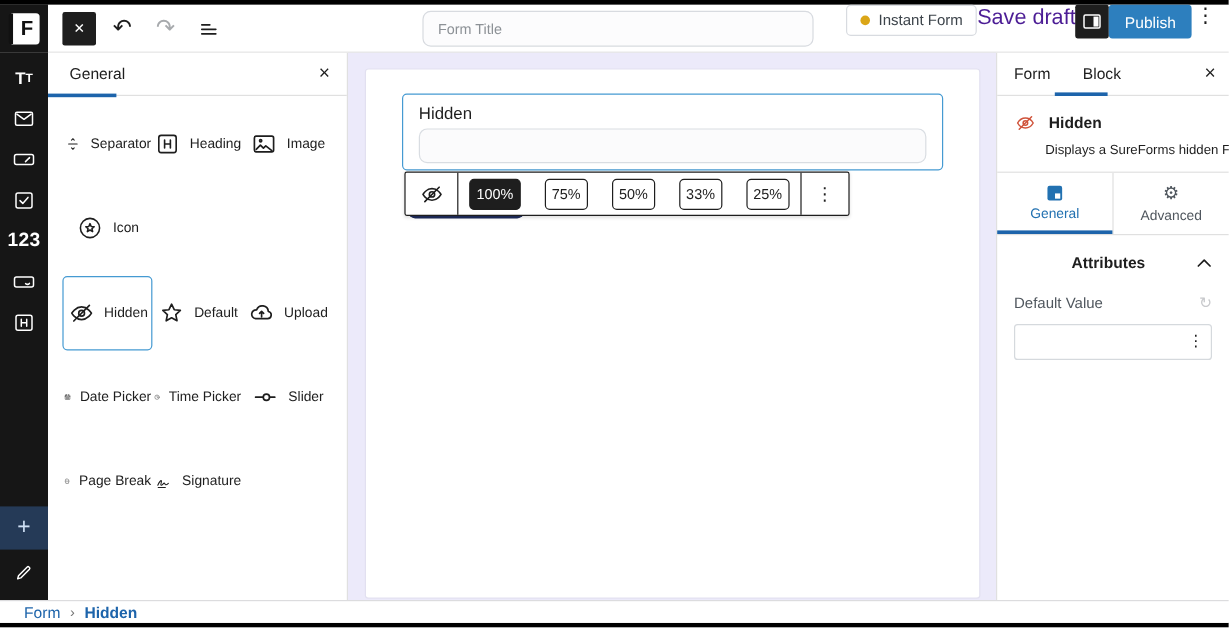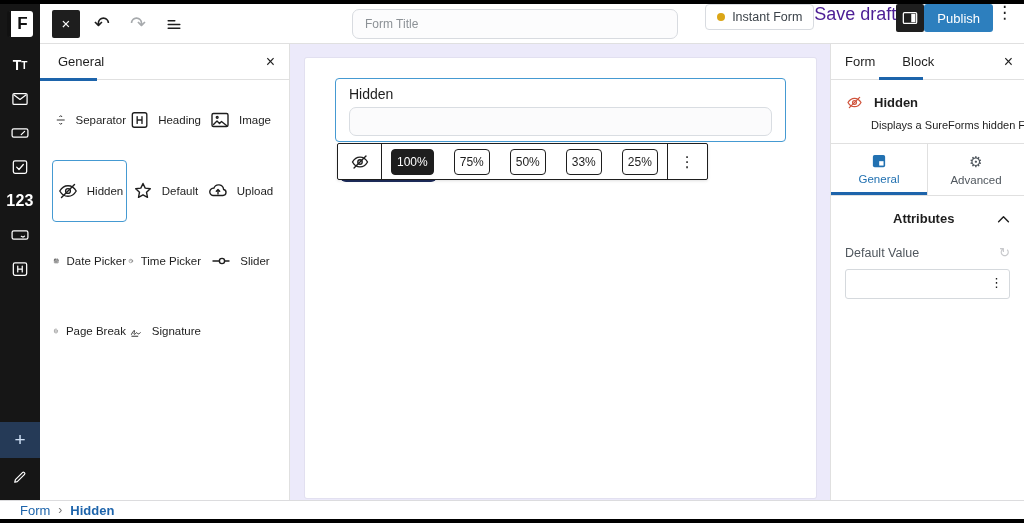--- a/index.html
+++ b/index.html
@@ -203,20 +203,27 @@
       <span class="lbl">Heading</span>
     </div>
     <div class="block-item">
       <svg width="24" height="24" viewBox="0 0 24 24" fill="none" stroke="#1e1e1e" stroke-width="1.4" stroke-linecap="round" stroke-linejoin="round">
           <rect x="4" y="5.5" width="16" height="13" rx="1.5"></rect>
           <path d="M5.5 16.5L9 13l2.5 2.5 2-2 5 4"></path>
           <circle cx="9.2" cy="9.3" r="0.9"></circle>
         </svg>
       <span class="lbl">Image</span>
     </div>
+    <div class="block-item">
+      <svg width="24" height="24" viewBox="0 0 24 24" fill="none" stroke="#1e1e1e" stroke-width="1.3" stroke-linejoin="round">
+          <circle cx="12" cy="12" r="8"></circle>
+          <path d="M12 8.4l1 2.3 2.5.2-1.9 1.7.6 2.4-2.2-1.3-2.2 1.3.6-2.4-1.9-1.7 2.5-.2z"></path>
+        </svg>
+      <span class="lbl">Icon</span>
+    </div>
   </div>
 
 
   <div class="bp-grid">
     <div class="block-item selected">
       <svg width="24" height="24" viewBox="0 0 24 24" fill="none" stroke="#1e1e1e" stroke-width="1.4" stroke-linecap="round" stroke-linejoin="round">
           <path d="M3.8 12s3-5.3 8.2-5.3S20.2 12 20.2 12s-3 5.3-8.2 5.3S3.8 12 3.8 12z"></path>
           <circle cx="12" cy="12" r="2.4"></circle>
           <path d="M5.5 18.5l13-13"></path>
         </svg>

